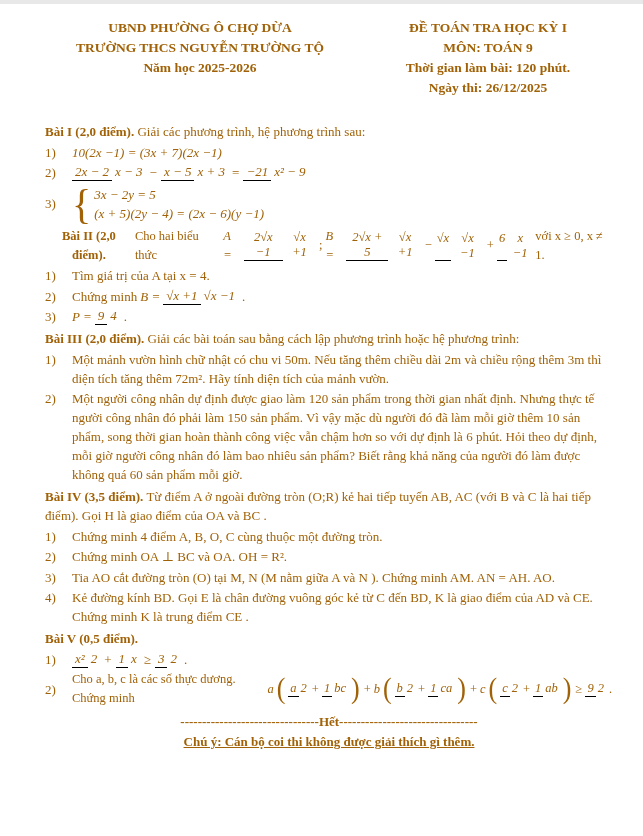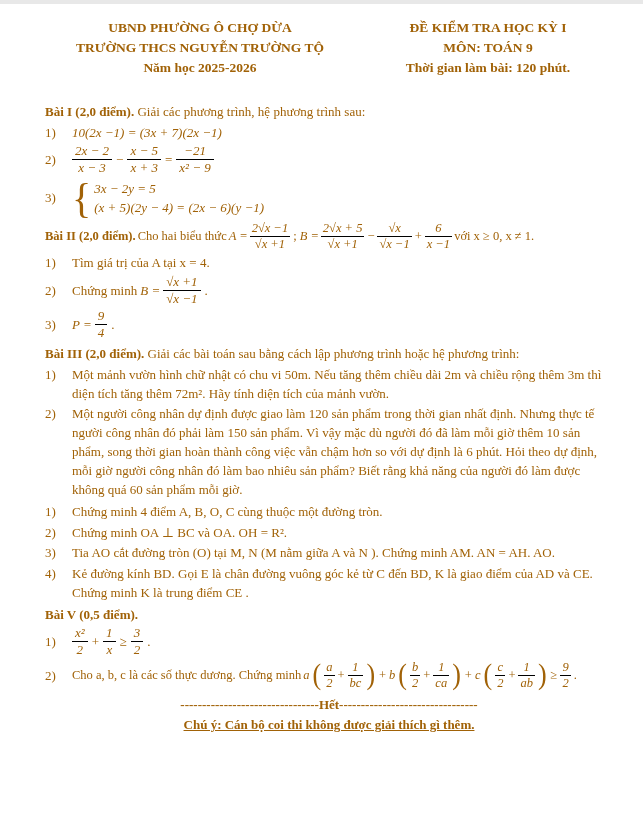--- a/index.html
+++ b/index.html
@@ -20,21 +20,21 @@
   p.sec { margin:0 0 1px 0; }
   .t { font-weight:bold;text-align:center; }
   .item { display:flex; margin:1.5px 0; align-items:flex-start; }
   .item.vcenter { align-items:center; }
   .no { width:27px; flex:none; }
   .ibody { flex:1; }
   .m { font-style:italic; }
   
   .mline { display:flex; align-items:center; gap:3px; flex-wrap:nowrap; }
   .tight { font-size:12.5px; gap:2px; }
-  .frac { display:inline-flex; flex-direction:column; text-align:center;
+  .frac { display:inline-flex; flex-direction:row; text-align:center;
           font-style:italic; vertical-align:middle; }
   .frac .num { display:block; border-bottom:1px solid #000; padding:0 3px; line-height:16px; }
   .frac .den { display:block; padding:0 3px; line-height:16px; }
   .tight .frac .num, .tight .frac .den { padding:0 2px; line-height:15px; }
   .op { font-style:normal; padding:0 1px; }
   
   .system { display:flex; align-items:center; font-style:italic; }
   .brace { font-size:40px; line-height:40px; font-weight:normal; margin-right:3px;
            font-style:normal; transform:scaleY(1.05); }
   .sys-lines { display:flex; flex-direction:column; }
@@ -51,23 +51,24 @@
 
 <div class="page">
 
   <header class="hdr">
     <div class="hdr-left">
       <div>UBND PHƯỜNG Ô CHỢ DỪA</div>
       <div>TRƯỜNG THCS NGUYỄN TRƯỜNG TỘ</div>
       <div>Năm học 2025-2026</div>
     </div>
     <div class="hdr-right">
-      <div>ĐỀ KIỂM TRA HỌC KỲ I</div>
+      <div>ĐỀ TOÁN TRA HỌC KỲ I</div>
       <div>MÔN: TOÁN 9</div>
       <div>Thời gian làm bài: 120 phút.</div>
+      <div>Ngày thi: 26/12/2025</div>
     </div>
   </header>
 
   <section>
     <p class="sec"><b class="t">Bài I (2,0 điểm).</b> <span>Giải các phương trình, hệ phương trình sau:</span></p>
     <div class="item">
       <span class="no">1)</span>
       <div class="ibody m">10(2x −1) = (3x + 7)(2x −1)</div>
     </div>
     <div class="item vcenter">
@@ -163,20 +164,21 @@
       <span class="no">1)</span>
       <div class="ibody">Một mảnh vườn hình chữ nhật có chu vi 50m. Nếu tăng thêm chiều dài 2m và chiều rộng thêm 3m thì diện tích tăng thêm 72m². Hãy tính diện tích của mảnh vườn.</div>
     </div>
     <div class="item">
       <span class="no">2)</span>
       <div class="ibody">Một người công nhân dự định được giao làm 120 sản phẩm trong thời gian nhất định. Nhưng thực tế người công nhân đó phải làm 150 sản phẩm. Vì vậy mặc dù người đó đã làm mỗi giờ thêm 10 sản phẩm, song thời gian hoàn thành công việc vẫn chậm hơn so với dự định là 6 phút. Hỏi theo dự định, mỗi giờ người công nhân đó làm bao nhiêu sản phẩm? Biết rằng khả năng của người đó làm được không quá 60 sản phẩm mỗi giờ.</div>
     </div>
   </section>
 
   <section>
+    <p class="sec"><b class="t">Bài IV (3,5 điểm).</b> <span>Từ điểm A ở ngoài đường tròn (O;R) kẻ hai tiếp tuyến AB, AC (với B và C là hai tiếp điểm). Gọi H là giao điểm của OA và BC .</span></p>
     <div class="item">
       <span class="no">1)</span>
       <div class="ibody">Chứng minh 4 điểm A, B, O, C cùng thuộc một đường tròn.</div>
     </div>
     <div class="item">
       <span class="no">2)</span>
       <div class="ibody">Chứng minh OA ⊥ BC và OA. OH = R².</div>
     </div>
     <div class="item">
       <span class="no">3)</span>

